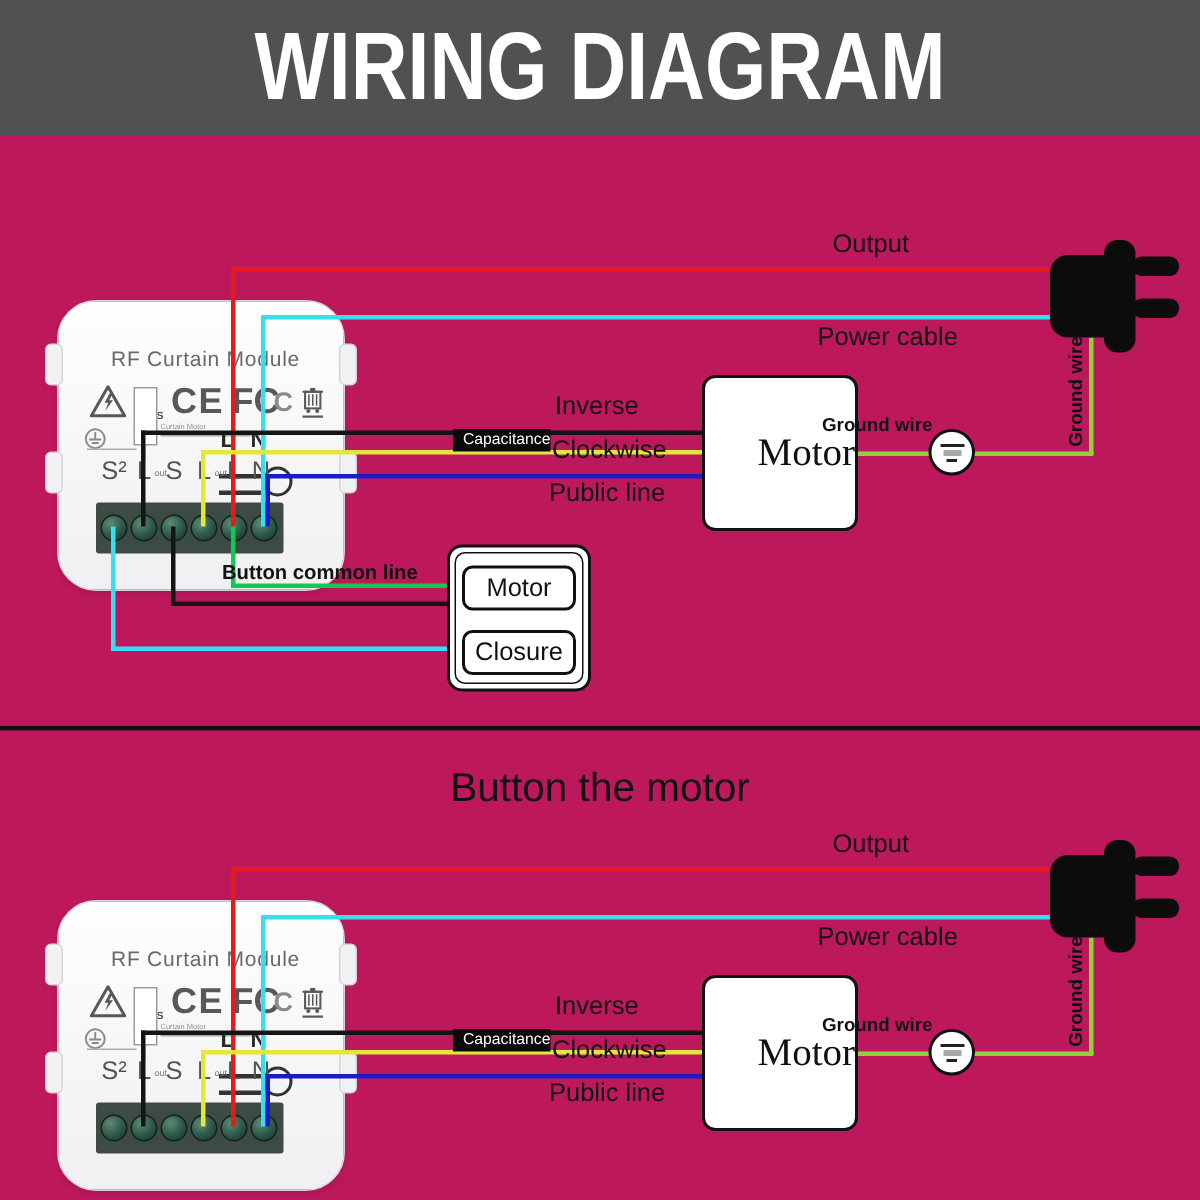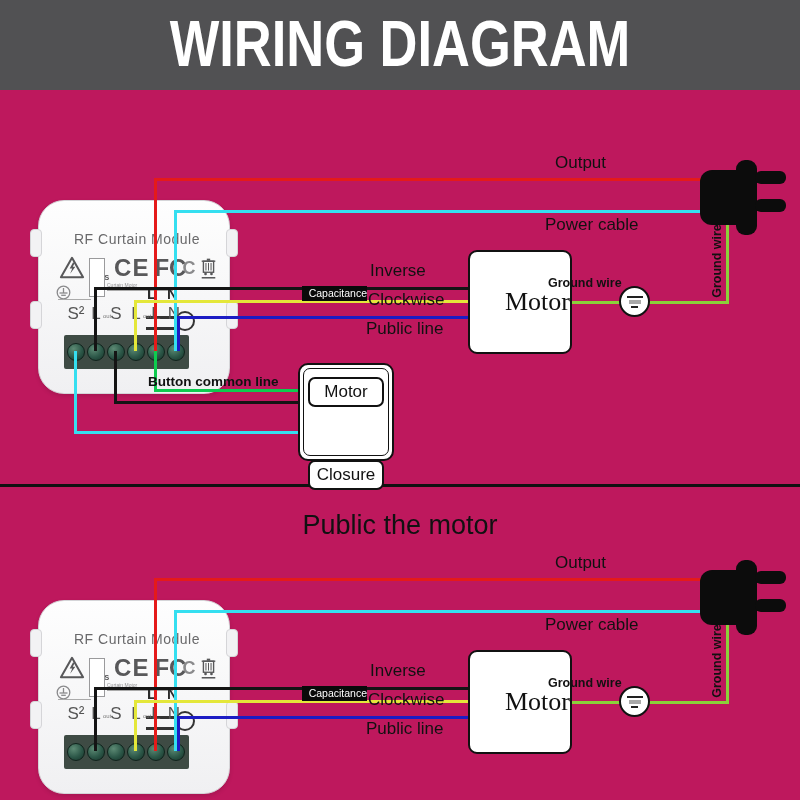--- a/index.html
+++ b/index.html
@@ -198,36 +198,36 @@
     <div class="prong" style="top:99px;"></div>
     <div class="gnd-circle">
       <span class="gnd-b1"></span>
       <span class="gnd-b2"></span>
       <span class="gnd-b3"></span>
     </div>
 
     <div class="switch">
       <div class="switch-inner"></div>
       <div class="sw-btn" style="top:12px;">Motor</div>
-      <div class="sw-btn" style="top:55px;margin-top:40px;">Closure</div>
+      <div class="sw-btn" style="top:55px;">Closure</div>
     </div>
 
     <div class="lbl r" style="left:555px;top:53px;width:148px;">Output</div>
     <div class="lbl r" style="left:545px;top:115px;width:158px;">Power cable</div>
     <div class="gnd-v">Ground wire</div>
     <div class="lbl r small-b" style="left:548px;top:176px;width:86px;">Ground wire</div>
     <div class="lbl r" style="left:370px;top:161px;width:85px;">Inverse</div>
     <div class="lbl r" style="left:368px;top:190px;width:88px;">Clockwise</div>
     <div class="lbl r" style="left:366px;top:219px;width:92px;">Public line</div>
     <div class="cap">Capacitance</div>
     <div class="lbl r" style="left:148px;top:274px;width:144px;font-size:13.5px;font-weight:700;">Button common line</div>
   </div>
 
   <div class="diagram" id="d2">
-    <div class="sec-title">Public the motor</div>
+    <div class="sec-title">Button the motor</div>
 
     <div class="module">
       <span class="clip" style="left:-9px;top:28px;"></span>
       <span class="clip" style="left:-9px;top:100px;"></span>
       <span class="clip" style="right:-9px;top:28px;"></span>
       <span class="clip" style="right:-9px;top:100px;"></span>
       <div class="abs" style="left:107px;top:115px;width:30px;height:2.5px;background:#333;"></div>
       <div class="abs" style="left:107px;top:126px;width:30px;height:2.5px;background:#333;"></div>
       <div class="abs" style="left:136px;top:110px;width:20px;height:20px;border:2.5px solid #333;border-radius:50%;box-sizing:border-box;"></div>
       <div class="mod-name">RF Curtain Module</div>

